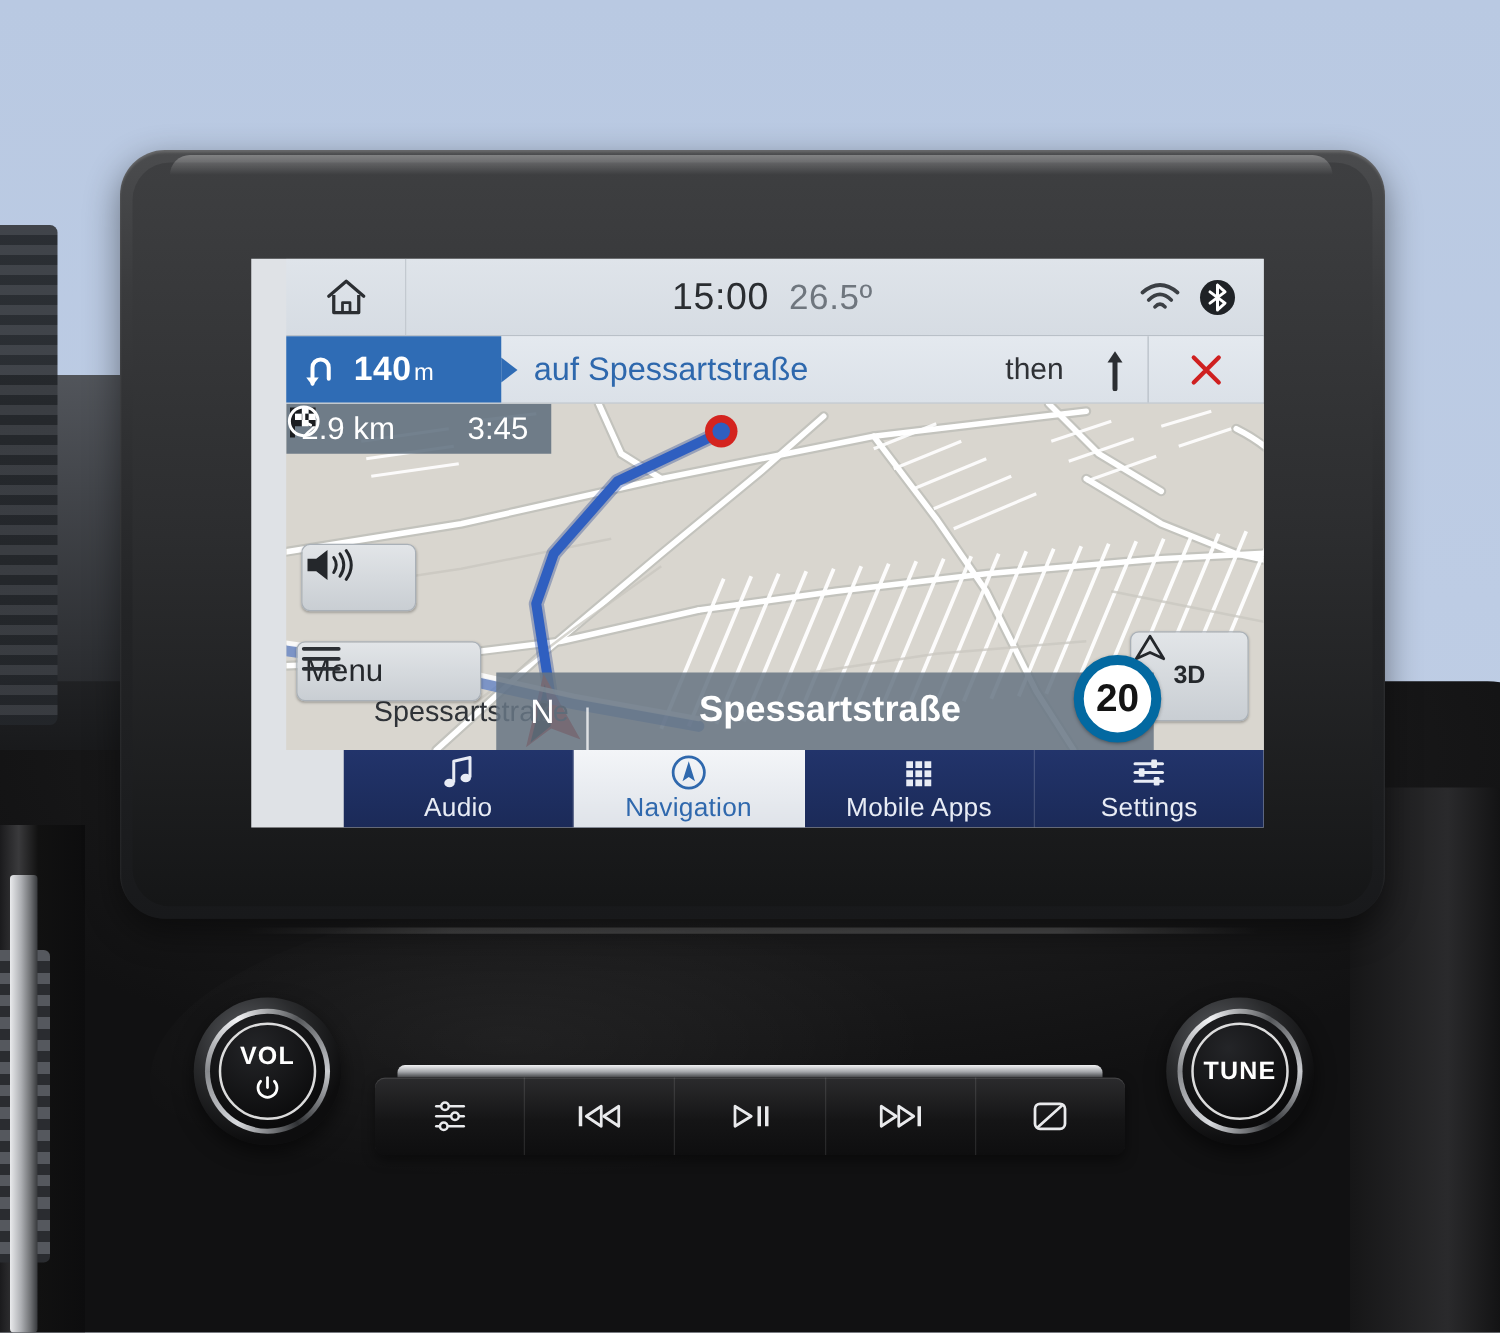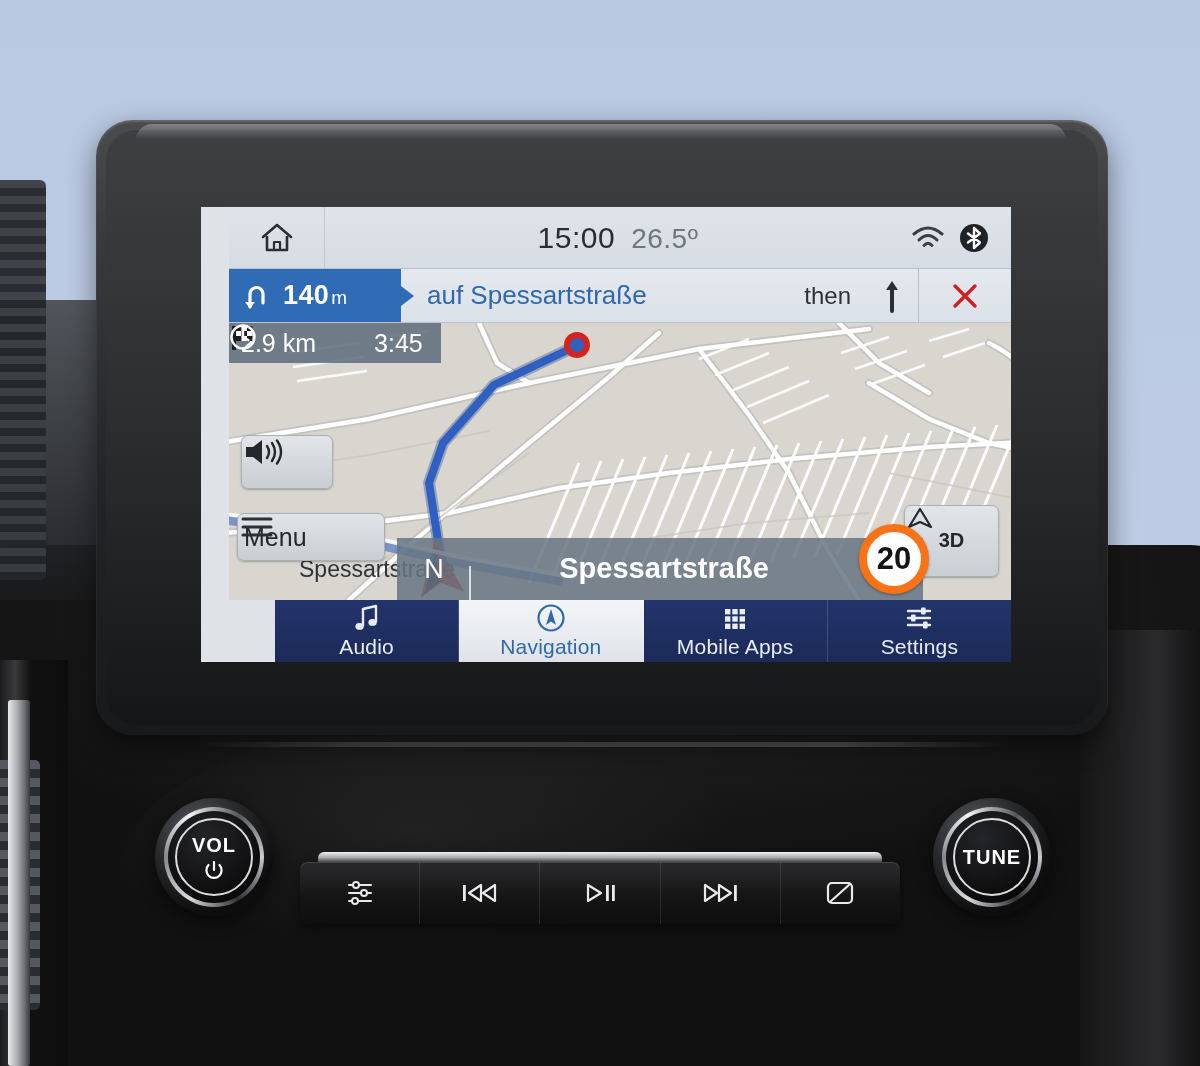--- a/index.html
+++ b/index.html
@@ -270,21 +270,21 @@
     padding-right: 66px;
   }
   .street-info .s1 { font-size: 29px; font-weight: bold; }
   .street-info .s2 { font-size: 23px; }
   .speedsign {
     position: absolute;
     right: -6px; top: -14px;
     width: 70px; height: 70px;
     border-radius: 50%;
     background: #fff;
-    border: 8px solid #f97316;
+    border: 8px solid #0369a1;
     display: flex; align-items: center; justify-content: center;
     font-size: 31px; font-weight: bold; color: #141414;
     box-shadow: 0 1px 3px rgba(0,0,0,.35);
   }
 
   
   .tabbar {
     position: relative;
     height: 62px;
     display: flex;

